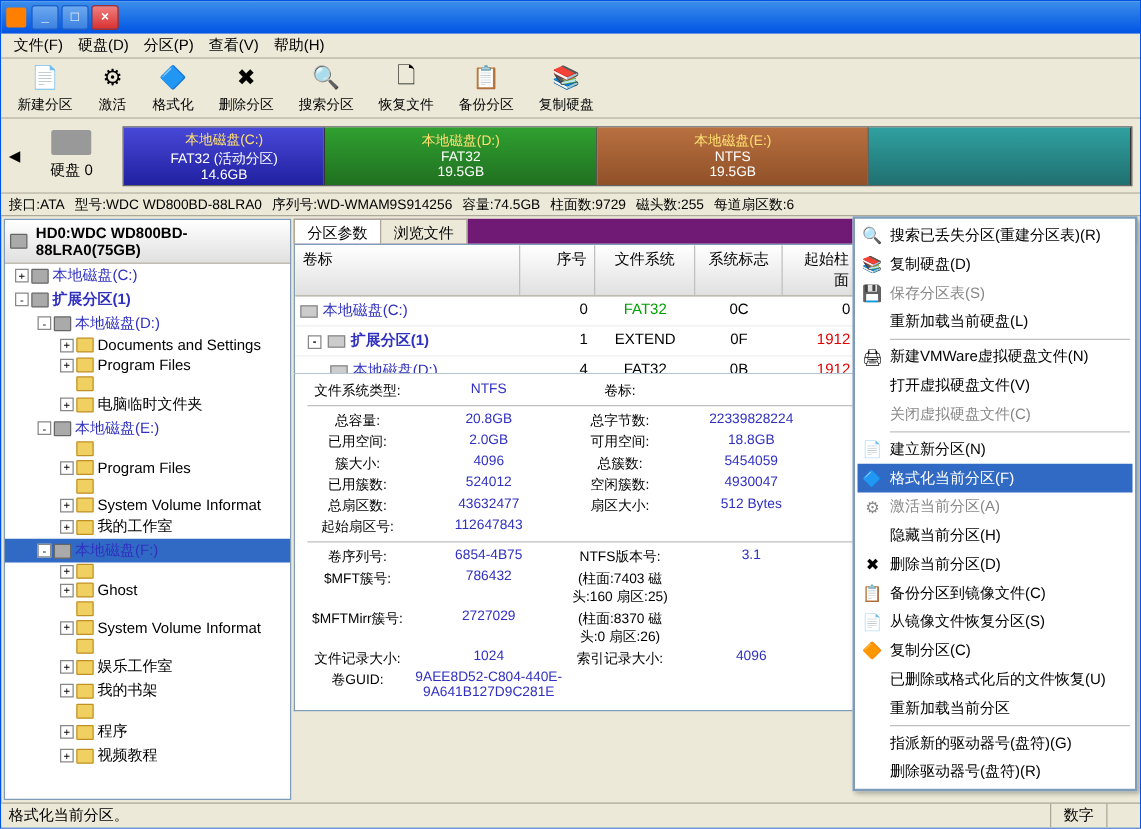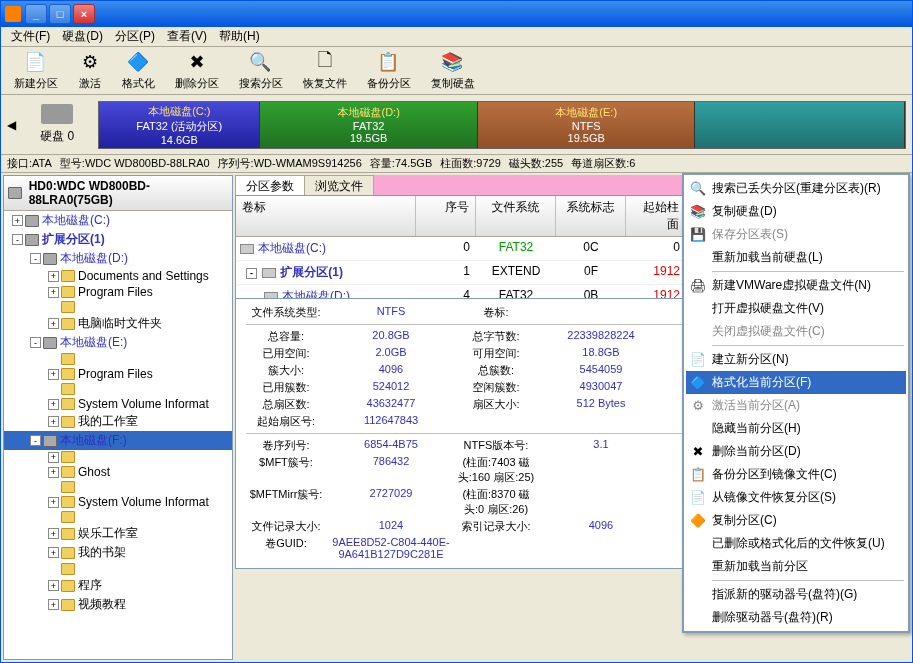--- a/index.html
+++ b/index.html
@@ -30,21 +30,21 @@
 .infobar { background: #ece9d8; height: 18px; padding: 0 6px; border-bottom: 1px solid #aca899; display: flex; align-items: center; gap: 8px; font-size: 11px; }
 .main { flex: 1; display: flex; overflow: hidden; position: relative; }
 .tree-panel { width: 230px; background: #fff; border: 1px solid #7f9db9; margin: 2px; overflow: auto; }
 .tree-header { background: linear-gradient(#fff,#e0e0e0); padding: 3px 4px; border-bottom: 1px solid #aca899; font-weight: bold; display: flex; align-items: center; gap: 4px; }
 .tree-node { padding: 1px 2px; display: flex; align-items: center; white-space: nowrap; cursor: pointer; }
 .tree-node.selected { background: #316ac5; color: #fff; }
 .expander { width: 11px; height: 11px; border: 1px solid #888; display: inline-flex; align-items: center; justify-content: center; font-size: 9px; background: #fff; color: #000; margin-right: 2px; }
 .tree-icon { width: 14px; height: 12px; display: inline-block; margin-right: 3px; background: #f0d060; border: 1px solid #c09020; border-radius: 1px; }
 .tree-icon.disk { background: #aaa; border-color: #666; }
 .right-panel { flex: 1; display: flex; flex-direction: column; margin: 2px 2px 2px 0; }
-.tabs { display: flex; background: #f9a8d4; height: 20px; }
+.tabs { display: flex; background: #701a75; height: 20px; }
 .tab { padding: 2px 10px; border: 1px solid #aca899; border-bottom: none; background: #ece9d8; cursor: pointer; margin-right: -1px; }
 .tab.active { background: #fff; }
 .table-wrap { background: #fff; border: 1px solid #7f9db9; overflow: auto; }
 .table-header-row { display: flex; background: linear-gradient(#fff,#e0e0e0); border-bottom: 1px solid #aca899; }
 .th { padding: 3px 6px; border-right: 1px solid #c0c0c0; font-weight: normal; }
 .table-row { display: flex; border-bottom: 1px solid #f0f0f0; padding: 1px 0; }
 .td { padding: 2px 6px; }
 .td.green-text { color: #00a000; }
 .td.red-text { color: #e00000; }
 .details { background: #fff; border: 1px solid #7f9db9; border-top: none; padding: 6px 10px; font-size: 11px; color: #0000c0; text-align: center; }
@@ -494,13 +494,19 @@
         <div class="ctx-sep"></div>
         <div class="ctx-item">
           <span>指派新的驱动器号(盘符)(G)</span>
         </div>
         <div class="ctx-item">
           <span>删除驱动器号(盘符)(R)</span>
         </div>
       </div>
   </div>
 
+  <div class="statusbar">
+    <span>格式化当前分区。</span>
+    <span class="spacer"></span>
+    <span class="sb-cell">数字</span>
+    <span class="sb-cell"> </span>
+  </div>
 </div>
 
 </body></html>

